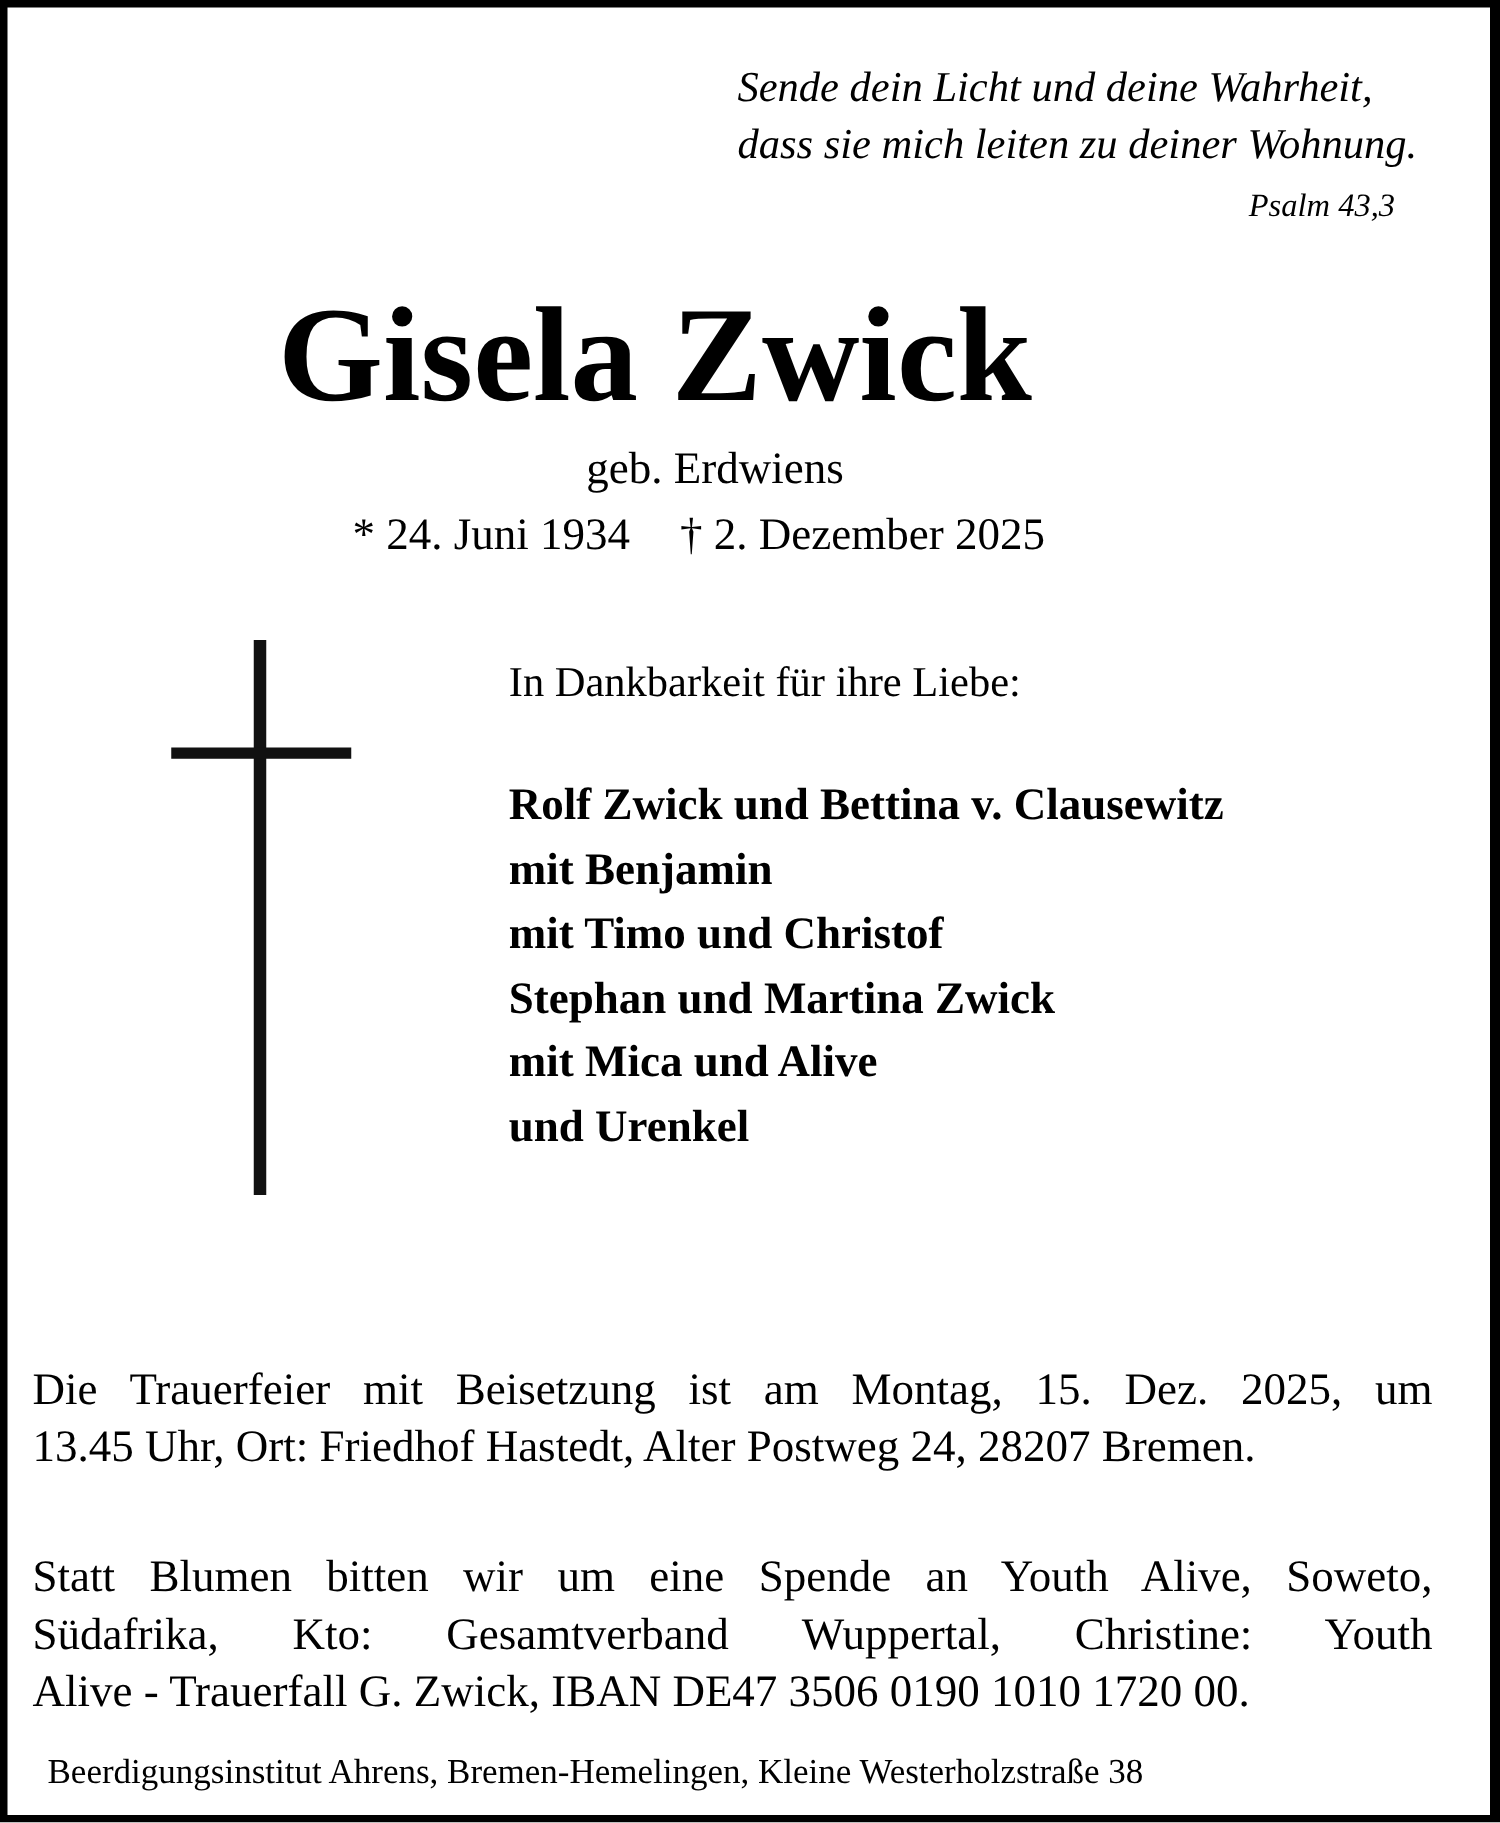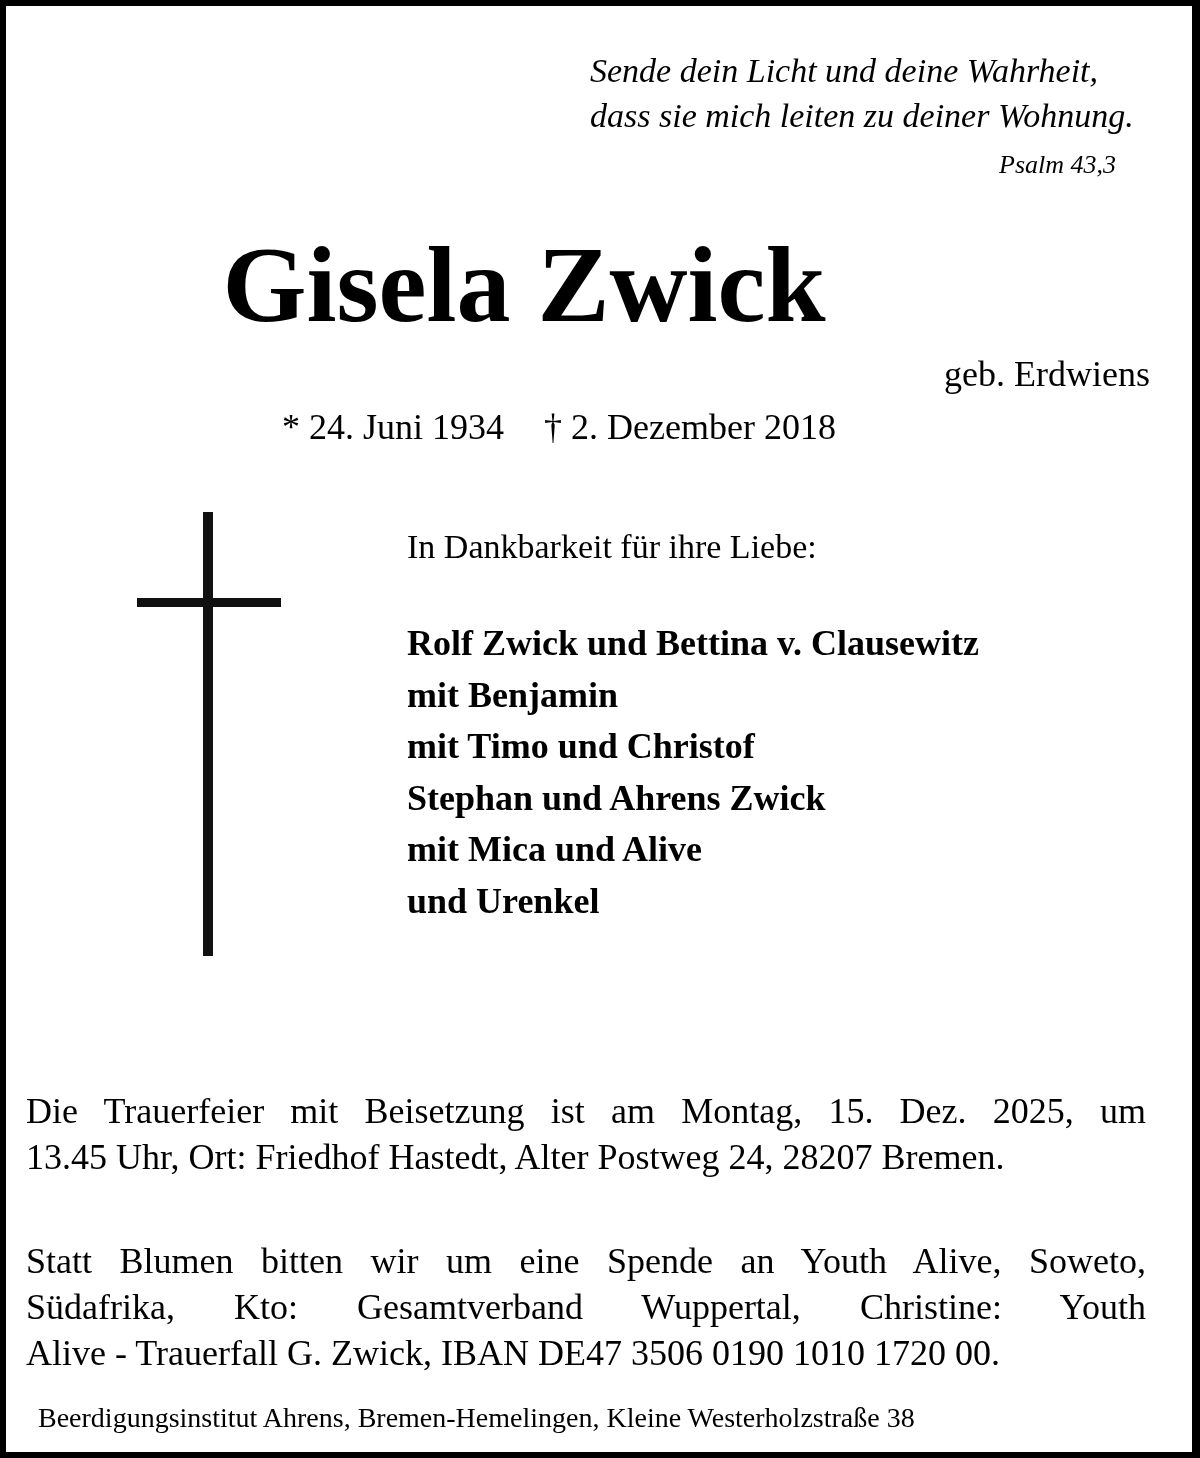--- a/index.html
+++ b/index.html
@@ -7,21 +7,21 @@
          font-family:"Liberation Serif","DejaVu Serif",serif; color:#000; }
   .frame { position:absolute; left:0; top:0; width:1200px; height:1458px;
            box-sizing:border-box; border-style:solid; border-color:#000;
            border-width:6px 8px 6px 6px; }
   .abs { position:absolute; white-space:nowrap; }
   .verse { left:550px; top:48px; font-style:italic; font-size:34px; line-height:45px;margin-left:40px; }
   .verse-ref { right:84px; top:148px; font-style:italic; font-size:26px; line-height:34px; }
   .name { left:0; width:1052px; text-align:center; top:220px;
           font-weight:bold; font-size:108px; line-height:130px; letter-spacing:0px; }
   .name span { position:relative; left:-2px; }
-  .born { left:0; width:1156px; text-align:right; top:352px; font-size:36px; line-height:44px; }
+  .born { left:0; width:1156px; text-align:center; top:352px; font-size:36px; line-height:44px; }
   .born span { position:relative; left:-6px; }
   .dates { left:282px; top:404px; font-size:36px; line-height:46px; }
   .dates .gap { display:inline-block; width:40px; }
   .cross-v { position:absolute; left:203px; top:512px; width:10px; height:444px; background:#111; }
   .cross-h { position:absolute; left:137px; top:598px; width:144px; height:9px; background:#111; }
   .thanks { left:407px; top:525px; font-size:34px; line-height:44px; }
   .family { left:407px; top:618px; font-weight:bold; font-size:36px; line-height:51.5px; }
   .family div { white-space:nowrap; }
   .para { left:26px; width:1120px; font-size:36px; line-height:46px; white-space:normal;
           text-align:justify; }
@@ -42,35 +42,35 @@
 </div>
 <div class="abs verse-ref">Psalm 43,3</div>
 
 <div class="abs name">
   <span>Gisela Zwick</span>
 </div>
 <div class="abs born">
   <span>geb. Erdwiens</span>
 </div>
 <div class="abs dates">
-  <span>* 24. Juni 1934</span><span class="gap"></span><span>† 2. Dezember 2018</span>
+  <span>* 24. Juni 1934</span><span class="gap"></span><span>† 2. Dezember 2025</span>
 </div>
 
 <div>
   <div class="cross-v"></div>
   <div class="cross-h"></div>
 </div>
 
 <div class="abs thanks">In Dankbarkeit für ihre Liebe:</div>
 
 <div class="abs family">
   <div>Rolf Zwick und Bettina v. Clausewitz</div>
   <div>mit Benjamin</div>
   <div>mit Timo und Christof</div>
-  <div>Stephan und Ahrens Zwick</div>
+  <div>Stephan und Martina Zwick</div>
   <div>mit Mica und Alive</div>
   <div>und Urenkel</div>
 </div>
 
 <div class="abs para p1">
   <div>Die Trauerfeier mit Beisetzung ist am Montag, 15. Dez. 2025, um</div>
   <div class="last">13.45 Uhr, Ort: Friedhof Hastedt, Alter Postweg 24, 28207 Bremen.</div>
 </div>
 
 <div class="abs para p2">

